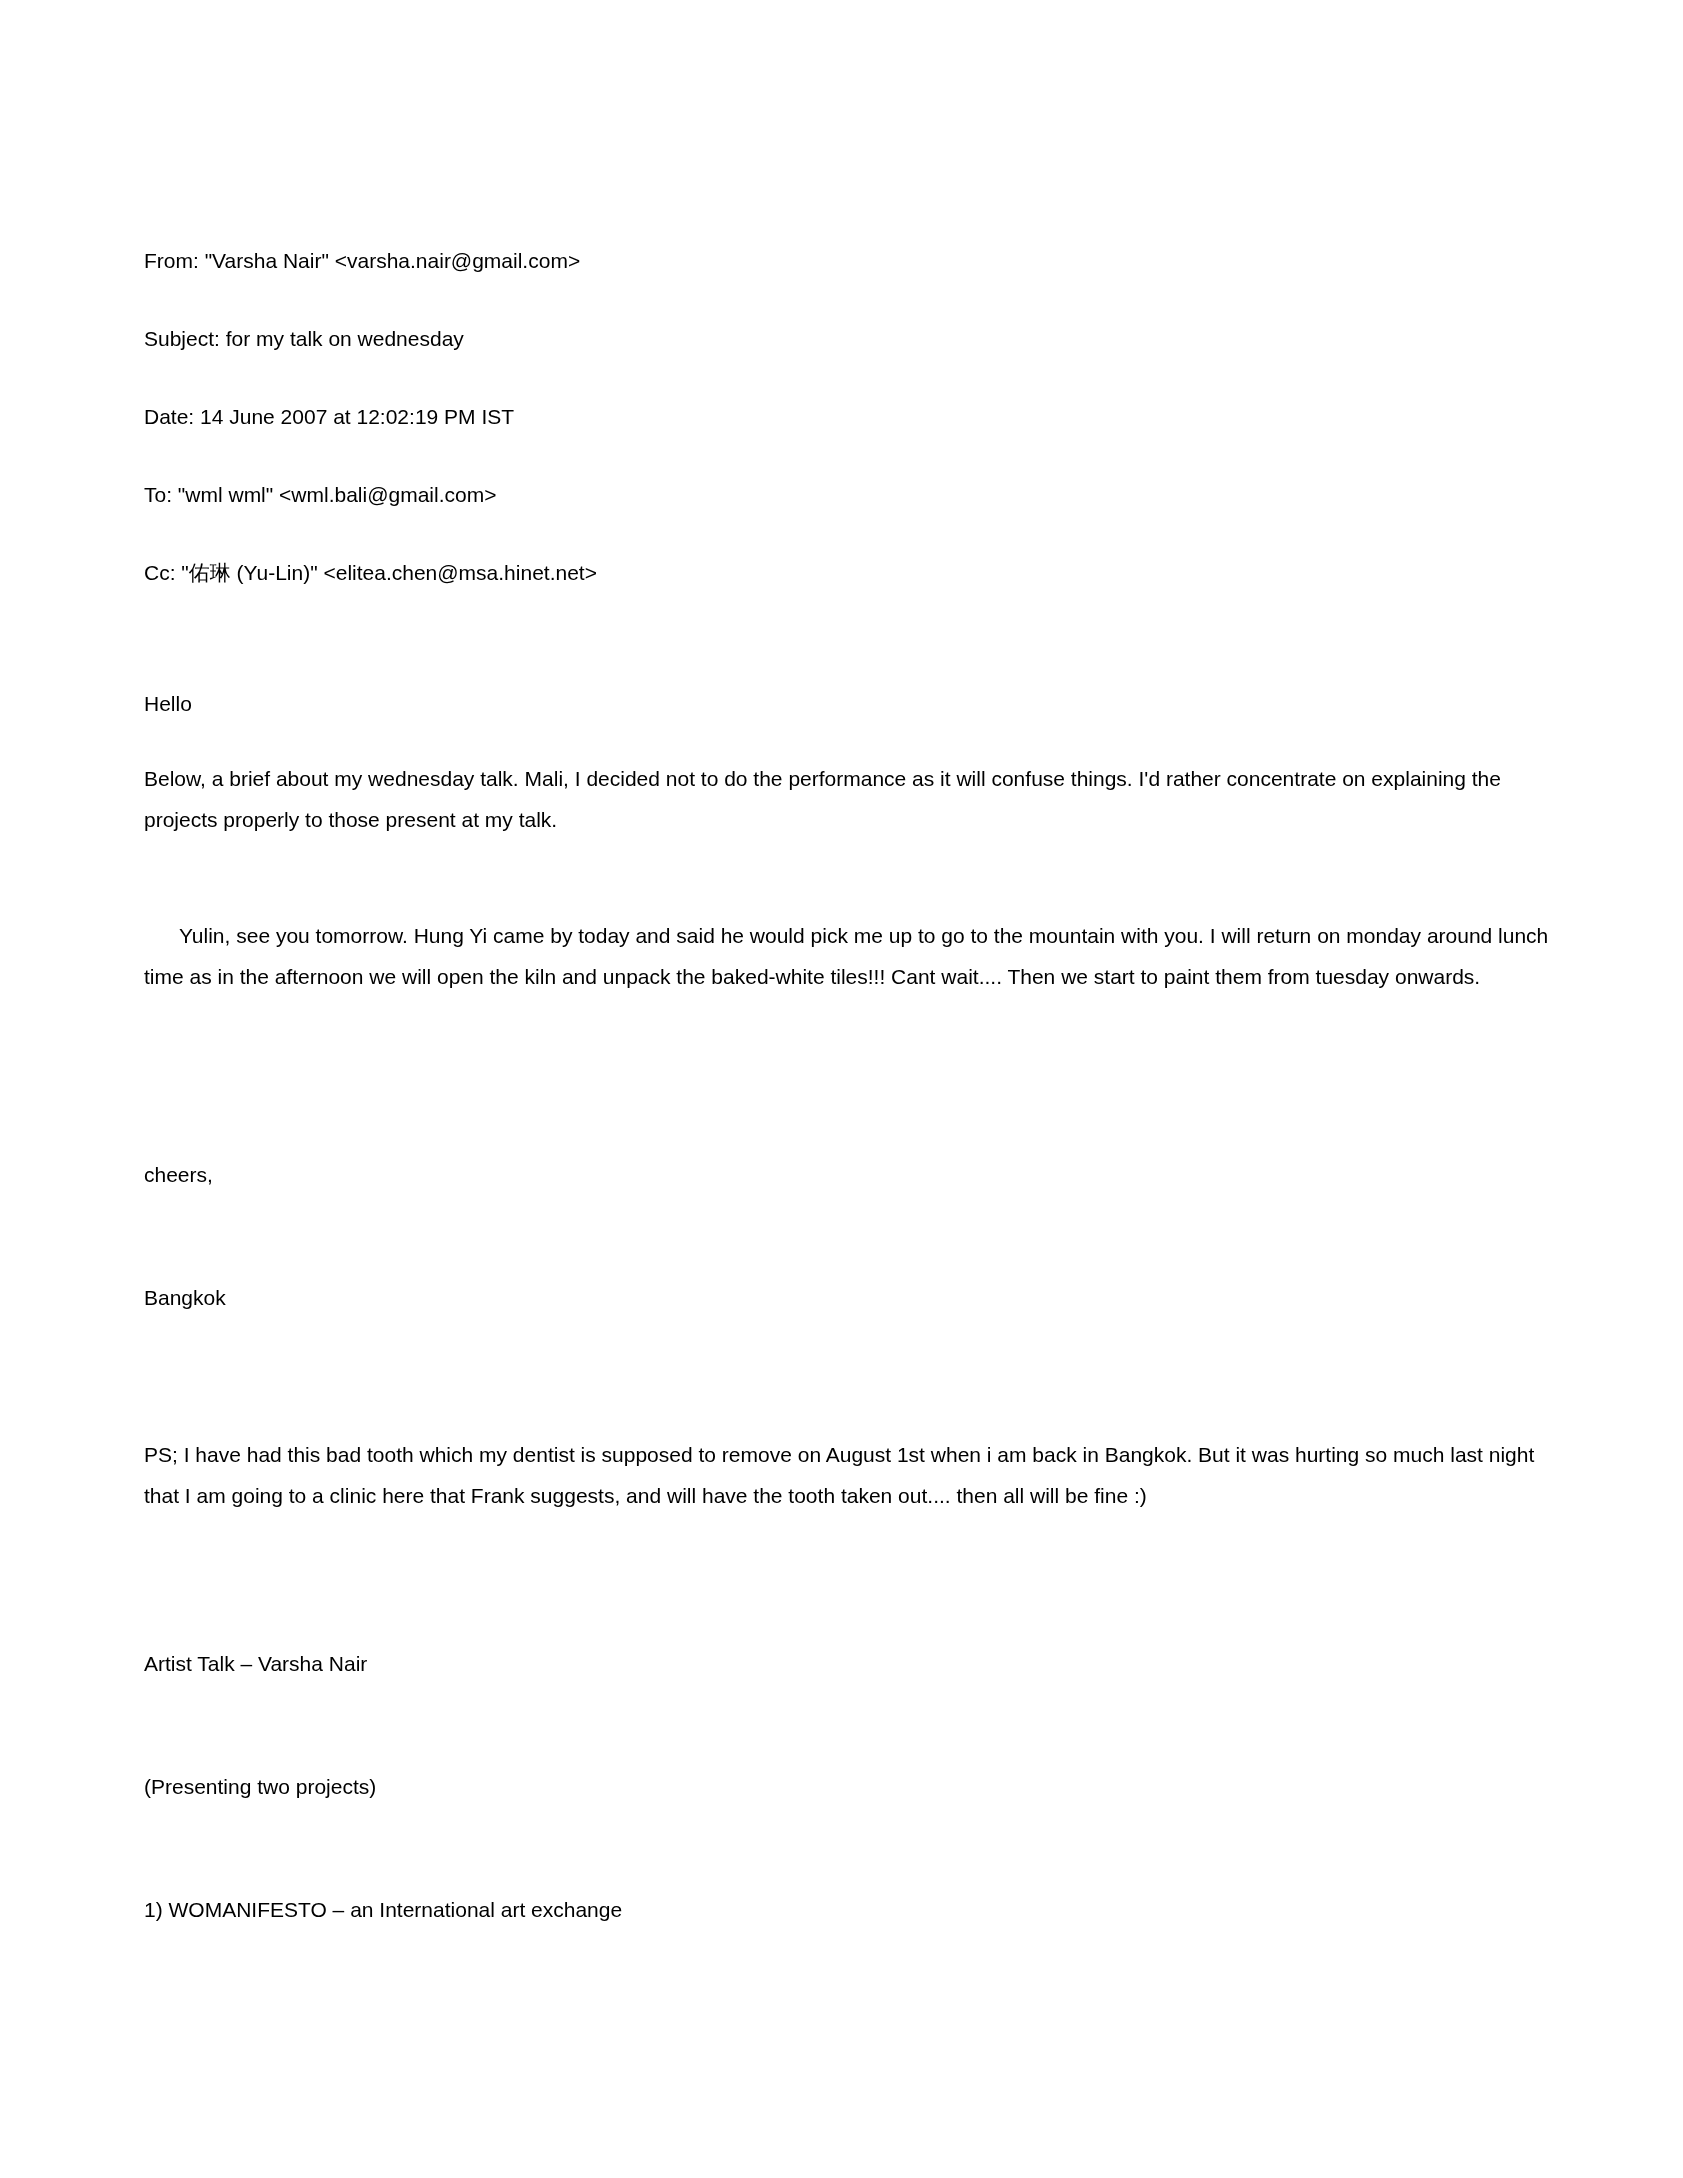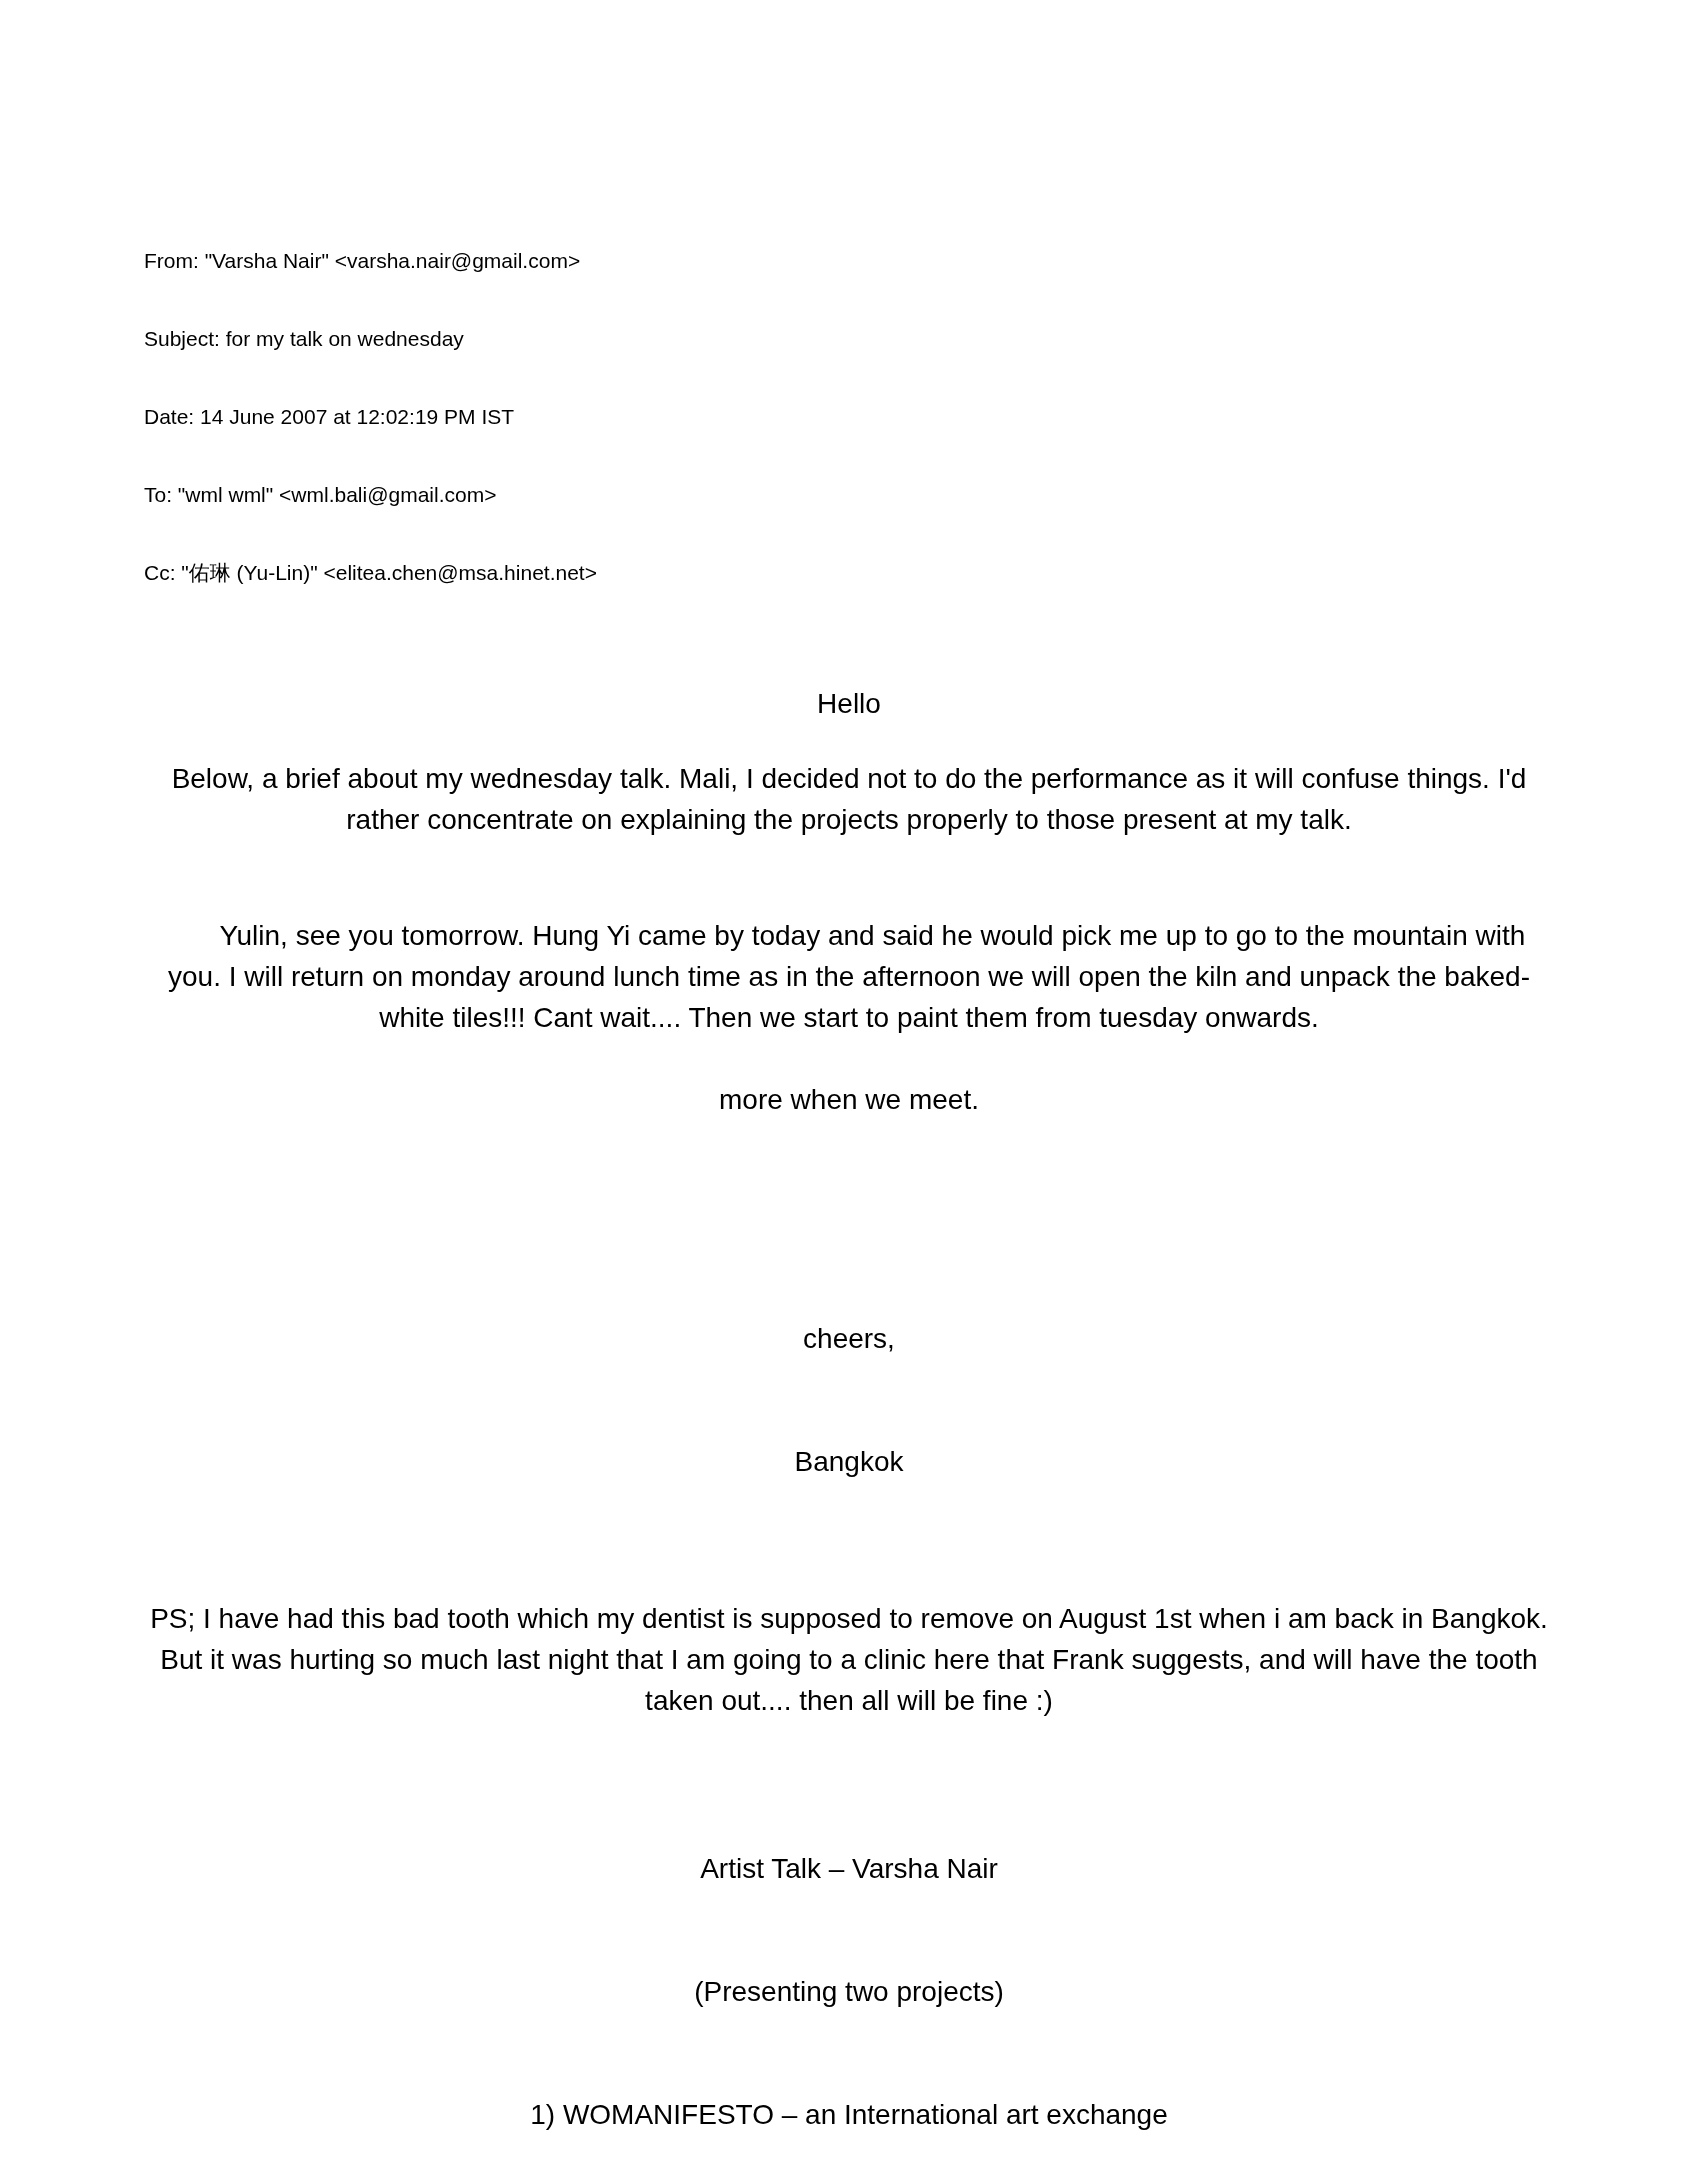--- a/index.html
+++ b/index.html
@@ -24,25 +24,24 @@
   }
   .email-header {
     font-size: 21px;
     line-height: 26px;
     white-space: pre-wrap;
   }
   .email-header .hline {
     display: block;
   }
   .para {
-    font-size: 28px;
+    font-size: 21px;
     line-height: 41px;
     margin: 34px 0 0 0;
     white-space: pre-wrap;
-    text-align: center;
   }
   .greeting {
     margin-top: 45px;
   }
   .heading-block {
     margin-top: 45px;
   }
   .bold {
     font-weight: normal;
   }
@@ -64,21 +63,20 @@
       <span class="hline">Cc: "佑琳 (Yu-Lin)" &lt;elitea.chen@msa.hinet.net&gt;</span>
     </div>
 
     <div class="para greeting">Hello</div>
 
     <div class="para">Below, a brief about my wednesday talk. Mali, I decided not to do the performance as it will confuse things. I'd rather concentrate on explaining the projects properly to those present at my talk.</div>
 
 
     <div class="para">
       <span>Yulin, see you tomorrow. Hung Yi came by today and said he would pick me up to go to the mountain with you. I will return on monday around lunch time as in the afternoon we will open the kiln and unpack the baked-white tiles!!! Cant wait.... Then we start to paint them from tuesday onwards.</span>
-      <span class="no-gap-line">more when we meet.</span>
     </div>
 
     <div class="para">
       <span class="no-gap-line">cheers,</span>
       <span class="no-gap-line">Bangkok</span>
     </div>
 
     <div class="para">PS; I have had this bad tooth which my dentist is supposed to remove on August 1st when i am back in Bangkok. But it was hurting so much last night that I am going to a clinic here that Frank suggests, and will have the tooth taken out.... then all will be fine :)</div>
 
     <div class="para heading-block">

